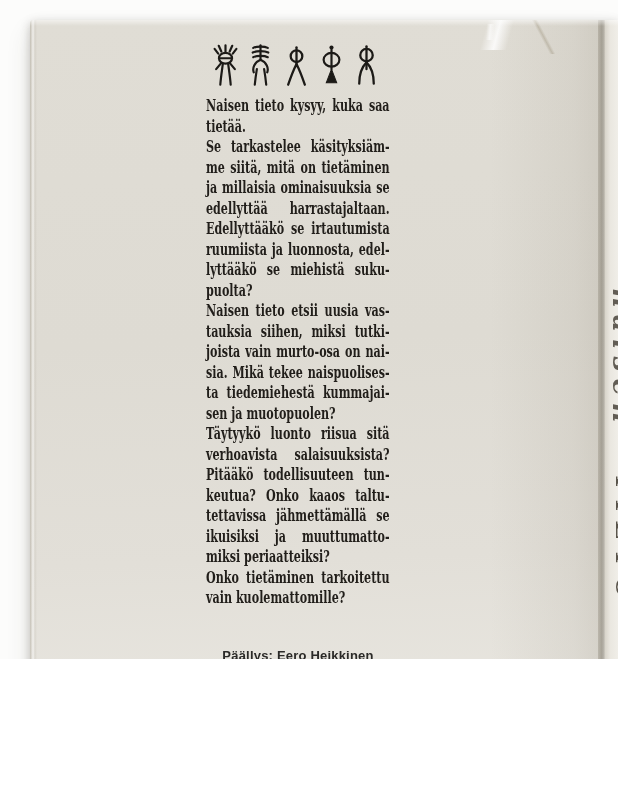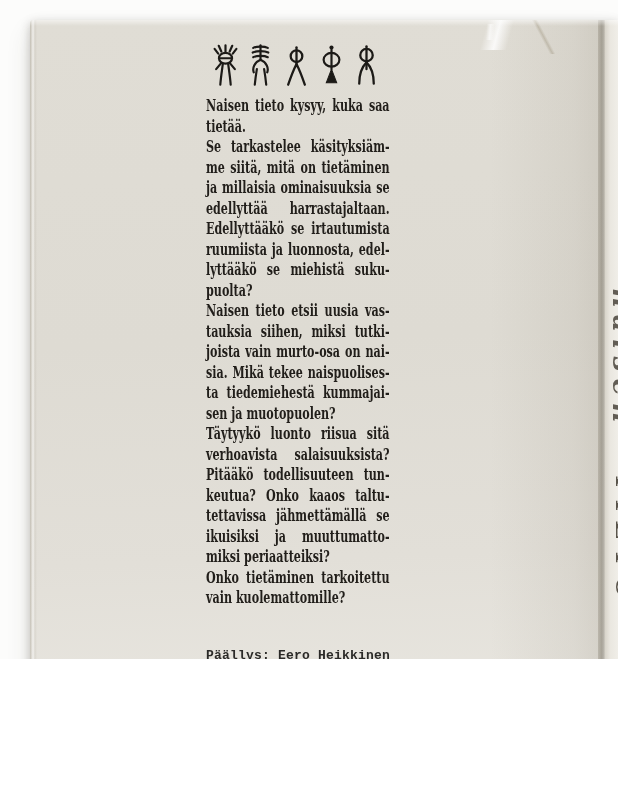--- a/index.html
+++ b/index.html
@@ -40,21 +40,21 @@
   
   .blurb{position:absolute;left:176px;top:76px;width:272px;
     transform:scaleX(0.675);transform-origin:0 0;
     font-family:"DejaVu Serif",serif;font-weight:bold;font-size:16.5px;line-height:20.5px;
     color:var(--ink);letter-spacing:0;}
   .blurb .line{white-space:nowrap;text-align:left;}
   .blurb .line.just{text-align:justify;text-align-last:justify;}
 
   
   .credit{position:absolute;left:0;width:536px;text-align:center;
-    font-family:Liberation Mono, monospace;color:#2b2a28;}
+    font-family:Liberation Sans, sans-serif;color:#2b2a28;}
   .credit-design{top:628px;font-size:13px;font-weight:bold;letter-spacing:.2px;}
   .credit-isbn{top:660px;font-size:13.5px;font-weight:normal;letter-spacing:.4px;color:#32312f;}
   .credit-num{top:669px;font-size:12px;color:#3a3937;}
 
   
   .band{position:absolute;left:0;right:0;top:688px;height:60px;
     background:linear-gradient(180deg,#e7cb54 0%,var(--band) 35%,var(--band-dark) 100%);
     display:flex;align-items:center;justify-content:flex-start;}
   .band::after{content:"";position:absolute;inset:0;
     background:linear-gradient(90deg,transparent 88%,rgba(120,95,30,.22) 97%,rgba(120,95,30,.12) 100%);}

